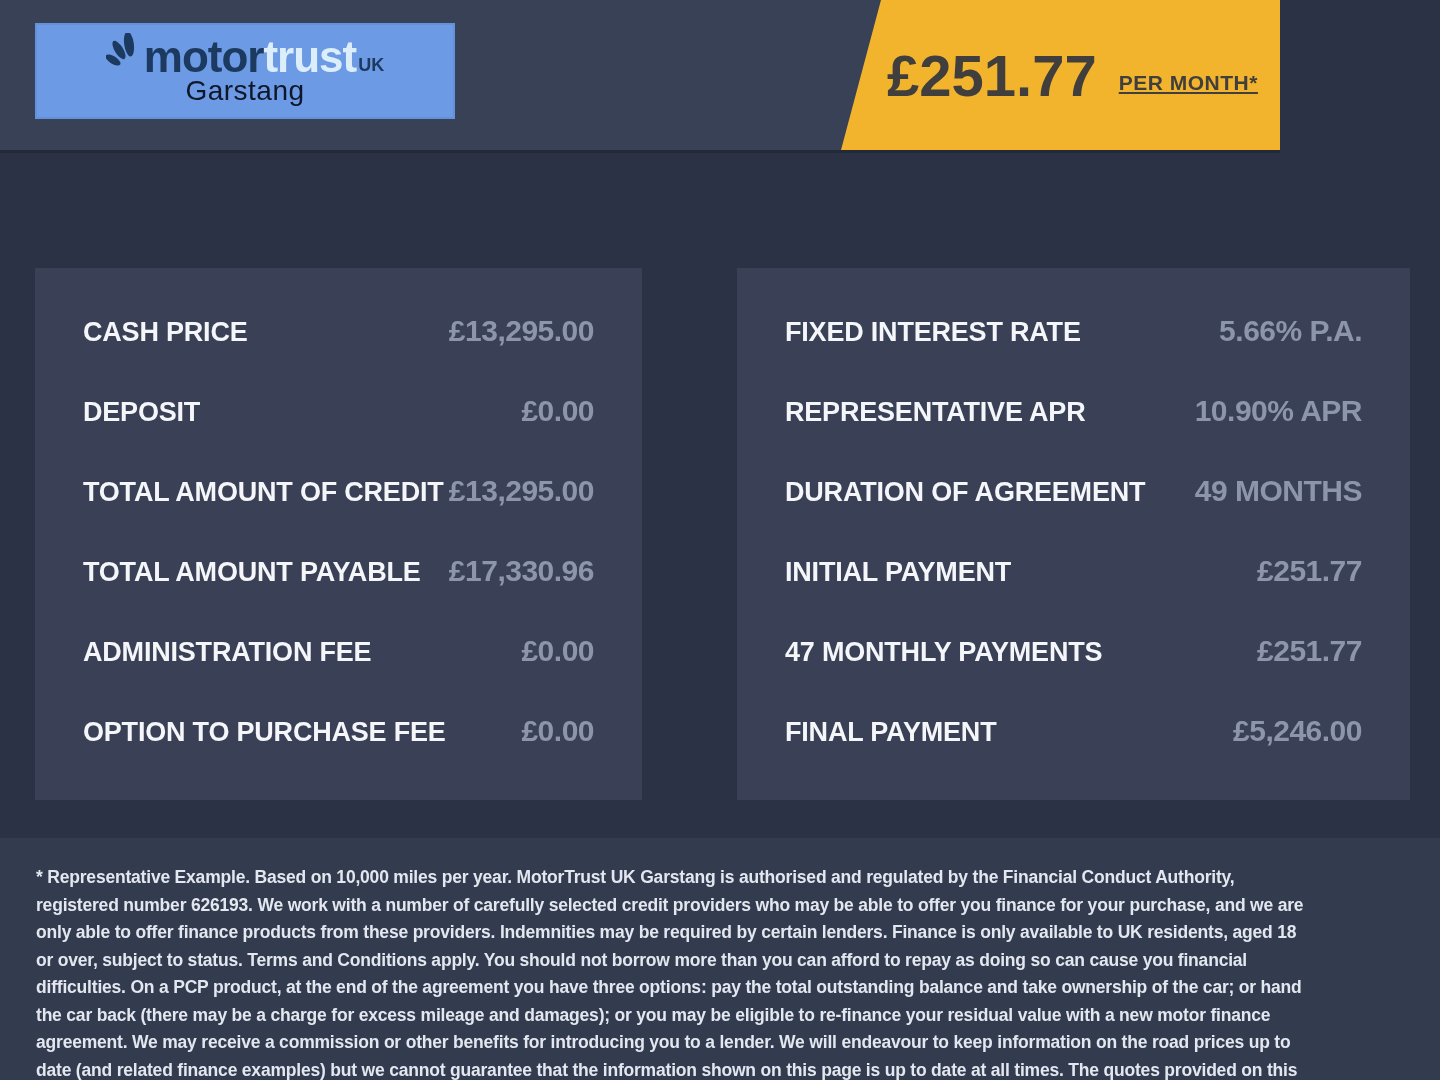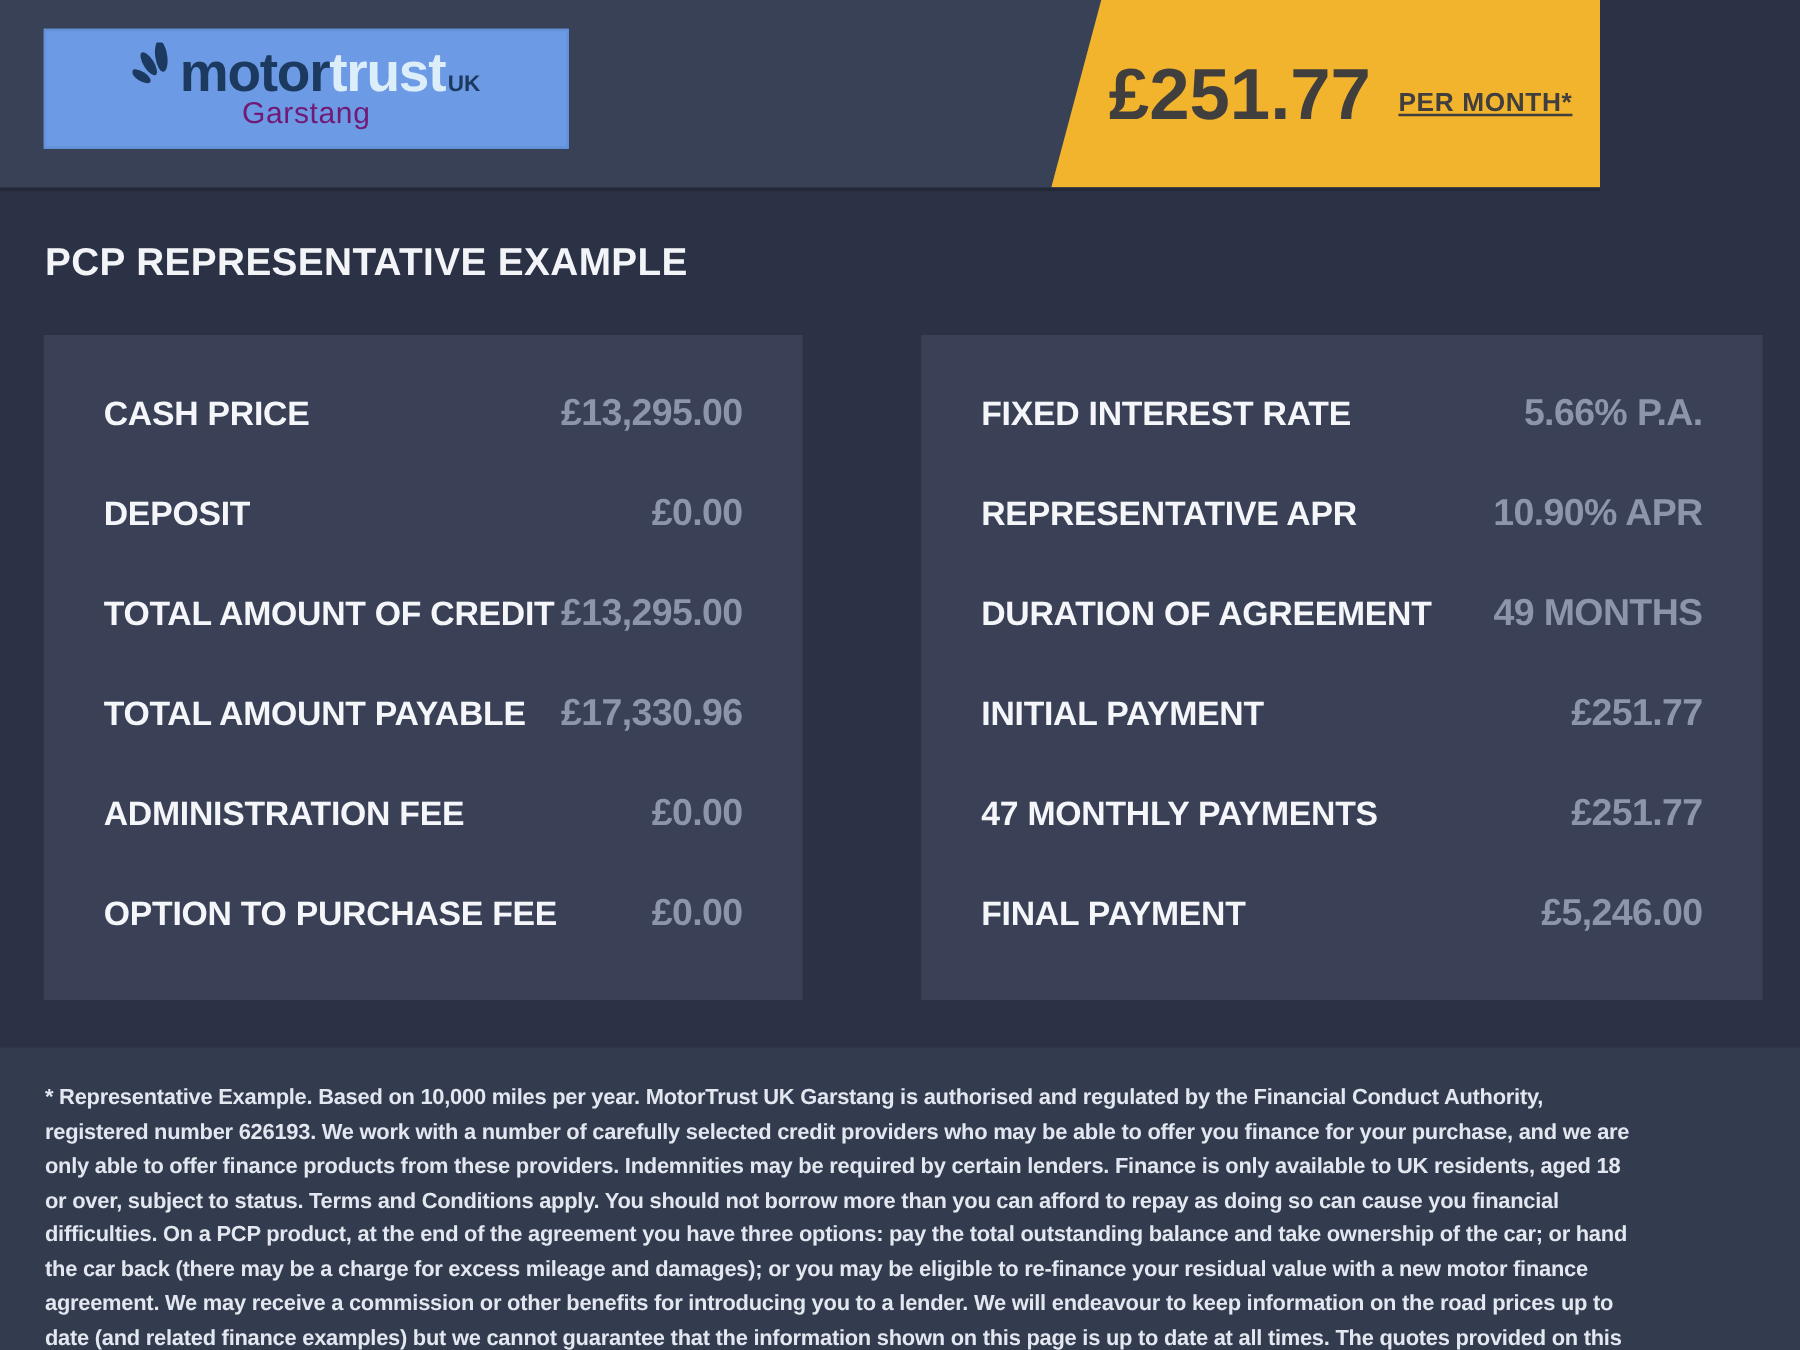--- a/index.html
+++ b/index.html
@@ -26,21 +26,21 @@
     background: #6c9ae4;
     border: 2px solid #6392da;
     display: flex; flex-direction: column;
     align-items: center; justify-content: center;
   }
   .logo-line1 { display: flex; align-items: center; line-height: 1; }
   .logo-leaf { margin-right: 4px; margin-top: -6px; }
   .logo-motor { font-size: 44px; font-weight: bold; color: #1c3a60; letter-spacing: -1px; }
   .logo-trust { font-size: 44px; font-weight: bold; color: #ddeefb; letter-spacing: -1px; text-align: right; }
   .logo-uk { font-size: 18px; font-weight: bold; color: #1c3a60; align-self: flex-end; margin-bottom: 5px; margin-left: 2px; }
-  .logo-city { font-size: 24px; color: #701a75; margin-top: -4px; letter-spacing: 0.5px; }
+  .logo-city { font-size: 28px; color: #0f172a; margin-top: -4px; letter-spacing: 0.5px; }
 
   .price-banner {
     position: absolute; right: 0; top: 0;
     width: 445px; height: 150px;
     background: #f2b32d;
     clip-path: polygon(46px 0, 100% 0, 100% 100%, 6px 100%);
     display: flex; align-items: center; justify-content: center;
   }
   .price-amount {
     font-size: 58px; font-weight: bold; color: #413f3d;
@@ -112,21 +112,20 @@
       </div>
       <div class="logo-city">Garstang</div>
     </div>
 
     <div class="price-banner">
       <span class="price-amount">£251.77</span>
       <span class="price-period">PER MONTH*</span>
     </div>
   </div>
 
-  <div class="page-title">PCP REPRESENTATIVE EXAMPLE</div>
 
   <div class="panel panel-left">
     <div class="fin-row">
       <span class="fin-label">CASH PRICE</span>
       <span class="fin-value">£13,295.00</span>
     </div>
     <div class="fin-row">
       <span class="fin-label">DEPOSIT</span>
       <span class="fin-value">£0.00</span>
     </div>

